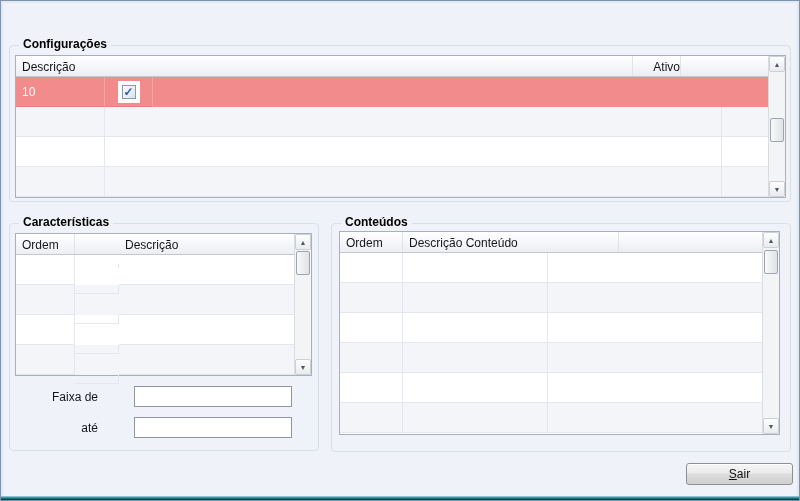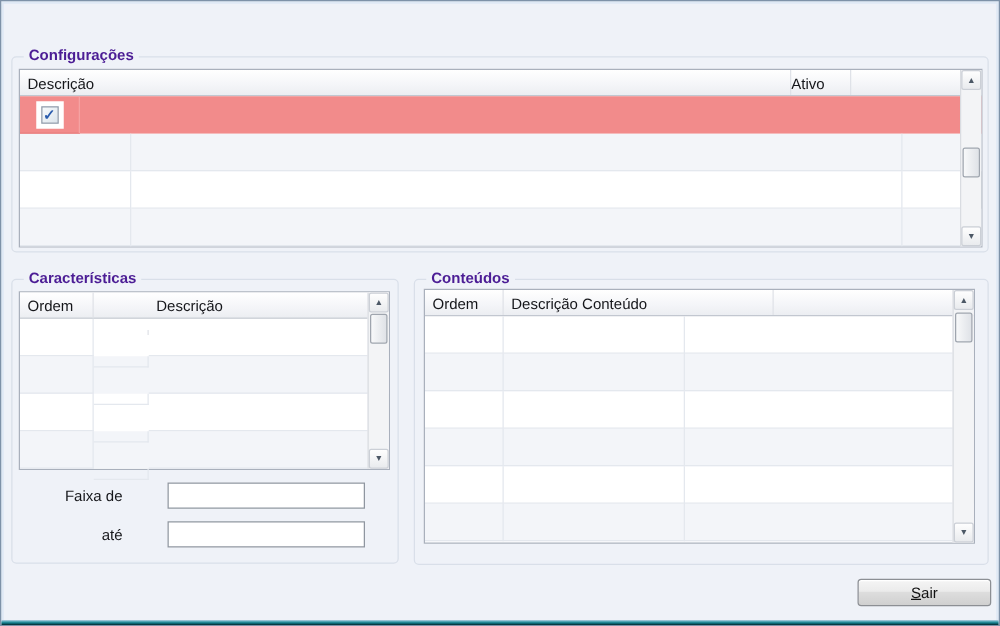--- a/index.html
+++ b/index.html
@@ -35,42 +35,42 @@
   .client { position:absolute; left:3px; top:28px; right:3px; bottom:4px; background:#eff2f8; }
   .bottom-edge {
     position:absolute; left:0; right:0; bottom:0; height:4px;
     background:linear-gradient(180deg,#bcd2e4 0%, #2f98a6 40%, #0b6470 70%, #07262b 100%);
   }
 
   
   .groupbox { position:absolute; border:1px solid #d9dfe9; border-radius:4px; }
   .gb-label {
     position:absolute; top:-9px; left:9px; background:#eff2f8; padding:0 4px;
-    font-weight:bold; color:#4c1d95; white-space:nowrap;
+    font-weight:bold; color:#000000; white-space:nowrap;
   }
   #gb-config { left:5px;   top:16px;  width:782px; height:157px; }
   #gb-carac  { left:5px;   top:194px; width:310px; height:228px; }
   #gb-cont   { left:327px; top:194px; width:460px; height:229px; }
 
   
   .table { position:absolute; background:#fff; border:1px solid #a9b0bc; }
   #tbl-config { left:11px;  top:26px;  width:771px; height:143px; }
   #tbl-carac  { left:11px;  top:204px; width:297px; height:143px; }
   #tbl-cont   { left:335px; top:202px; width:441px; height:204px; }
 
   .thead {
     display:flex; height:21px;
     background:linear-gradient(180deg,#ffffff 0%,#f4f5f8 60%,#eceef2 100%);
     border-bottom:1px solid #c2c7d0;
   }
   .th {
     padding:4px 0 0 6px; border-right:1px solid #dfe2e8;
     font-size:12px; color:#15161a; white-space:nowrap; overflow:hidden;
   }
-  .th.center { padding-left:0; text-align:left; }
+  .th.center { padding-left:0; text-align:right; }
 
   .trow { display:flex; height:30px; }
   .trow.alt { background:#f3f5f9; }
   .tcell {
     border-right:1px solid #e4e8ee; border-bottom:1px solid #e4e8ee;
     padding:8px 0 0 6px; font-size:12px; overflow:hidden; white-space:nowrap;
   }
   .trow.selected { background:#f28b8b; color:#fff; }
   .trow.selected .tcell { border-right-color:#f5a2a2; border-bottom-color:#e87f7f; }
   .pad12 { padding-left:12px; }
@@ -140,20 +140,21 @@
 
     <div class="groupbox" id="gb-config">
       <span class="gb-label">Configurações</span>
     </div>
     <div class="table" id="tbl-config">
       <div class="thead">
         <div class="th c2">Descrição</div>
         <div class="th c3 center">Ativo</div>
       </div>
       <div class="trow selected">
+        <div class="tcell c1">10</div>
         <div class="tcell c3 cell-check">
           <span class="check-wrap">
             <span class="checkbox">
               <span>✓</span>
             </span>
           </span>
         </div>
       </div>
       <div class="trow alt">
         <div class="tcell c1"></div>

